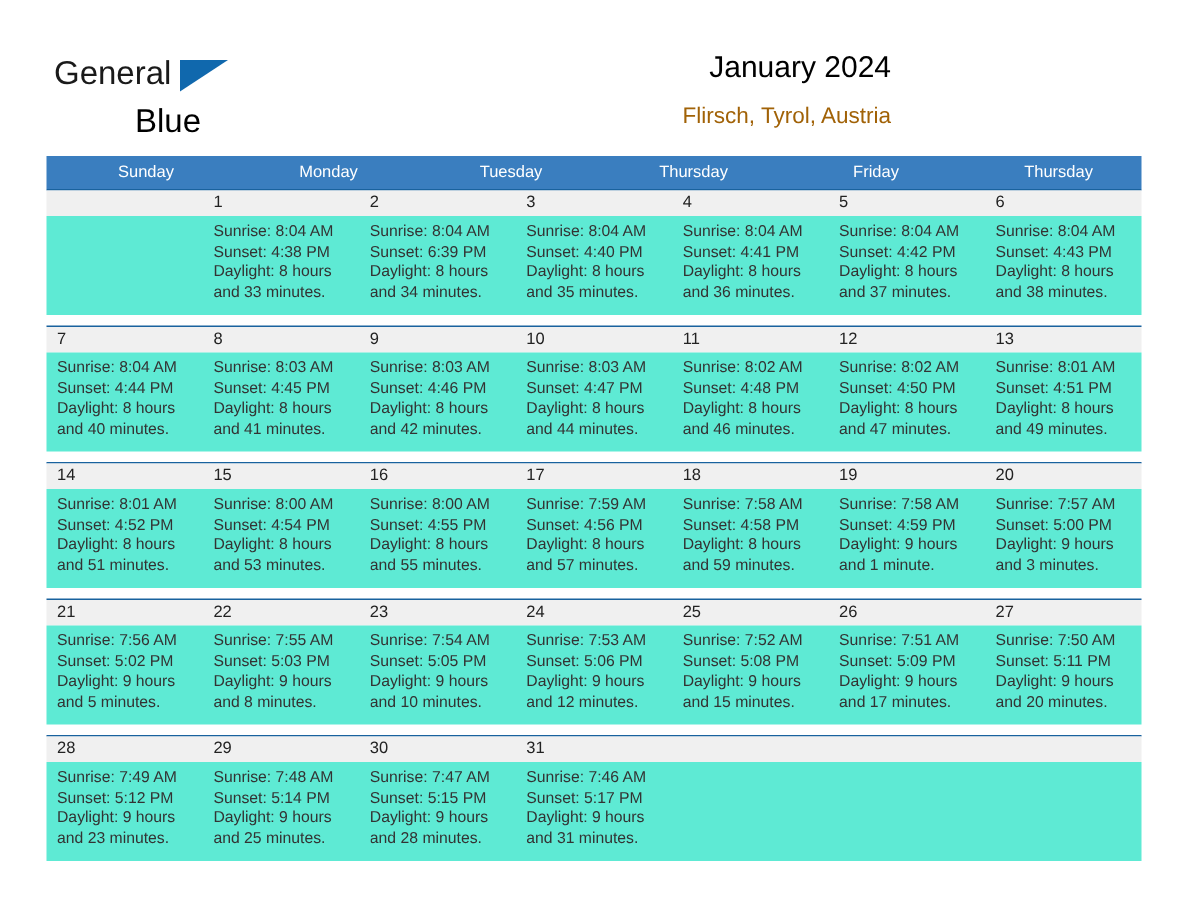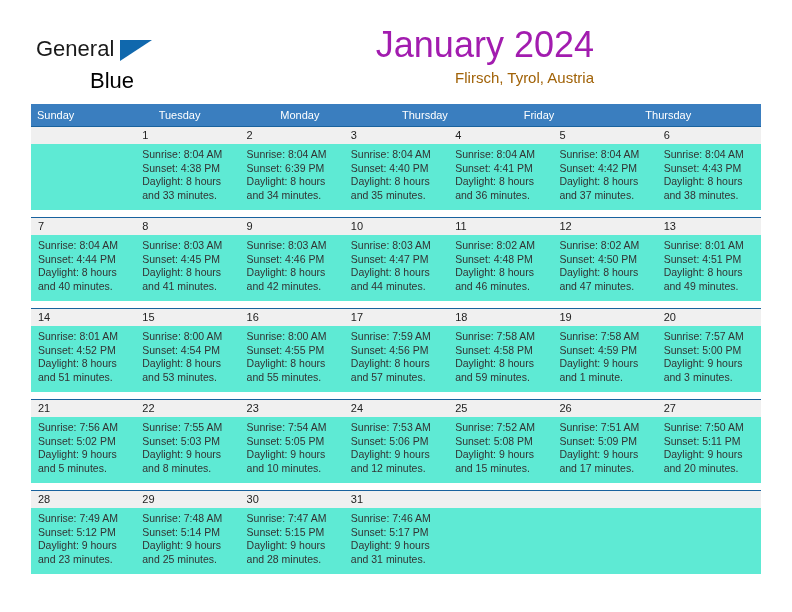--- a/index.html
+++ b/index.html
@@ -63,23 +63,23 @@
     border-bottom: 21px solid transparent;
   }
 
   .title-block {
     position: absolute;
     right: 34px;
     top: 28px;
     text-align: right;
   }
   .cal-title {
-    font-size: 36px;
+    font-size: 20px;
     font-weight: normal;
-    color: #a21caf;
+    color: #000000;
     line-height: 34px;
     white-space: nowrap;
   }
   .cal-subtitle {
     margin-top: 6px;
     font-size: 15px;
     color: #a16207;
     line-height: 19px;
     white-space: nowrap;
   }
@@ -96,24 +96,25 @@
     width: 730px;
     height: 22px;
     background: #3a7ebf;
   }
   .weekday {
     flex: 1 1 0;
     min-width: 0;
     color: #ffffff;
     font-size: 11px;
     line-height: 22px;
-    padding-left: 6px;
+    padding-left: 11px;
     box-sizing: border-box;
     white-space: nowrap;
     overflow: hidden;
+    text-align: center;
   }
 
   .week {
     width: 730px;
     border-top: 1px solid #19629e;
     box-sizing: border-box;
   }
   .week:first-of-type {
     border-top: none;
   }
@@ -173,22 +174,22 @@
       <div class="cal-title">January 2024</div>
       <div class="cal-subtitle">Flirsch, Tyrol, Austria</div>
     </div>
 
   </div>
 
   <div class="calendar">
 
     <div class="weekday-row">
       <div class="weekday">Sunday</div>
+      <div class="weekday">Monday</div>
       <div class="weekday">Tuesday</div>
-      <div class="weekday">Monday</div>
       <div class="weekday">Thursday</div>
       <div class="weekday">Friday</div>
       <div class="weekday">Thursday</div>
     </div>
 
     <div class="week">
       <div class="daynum-row">
         <div class="daynum"></div>
         <div class="daynum">1</div>
         <div class="daynum">2</div>

